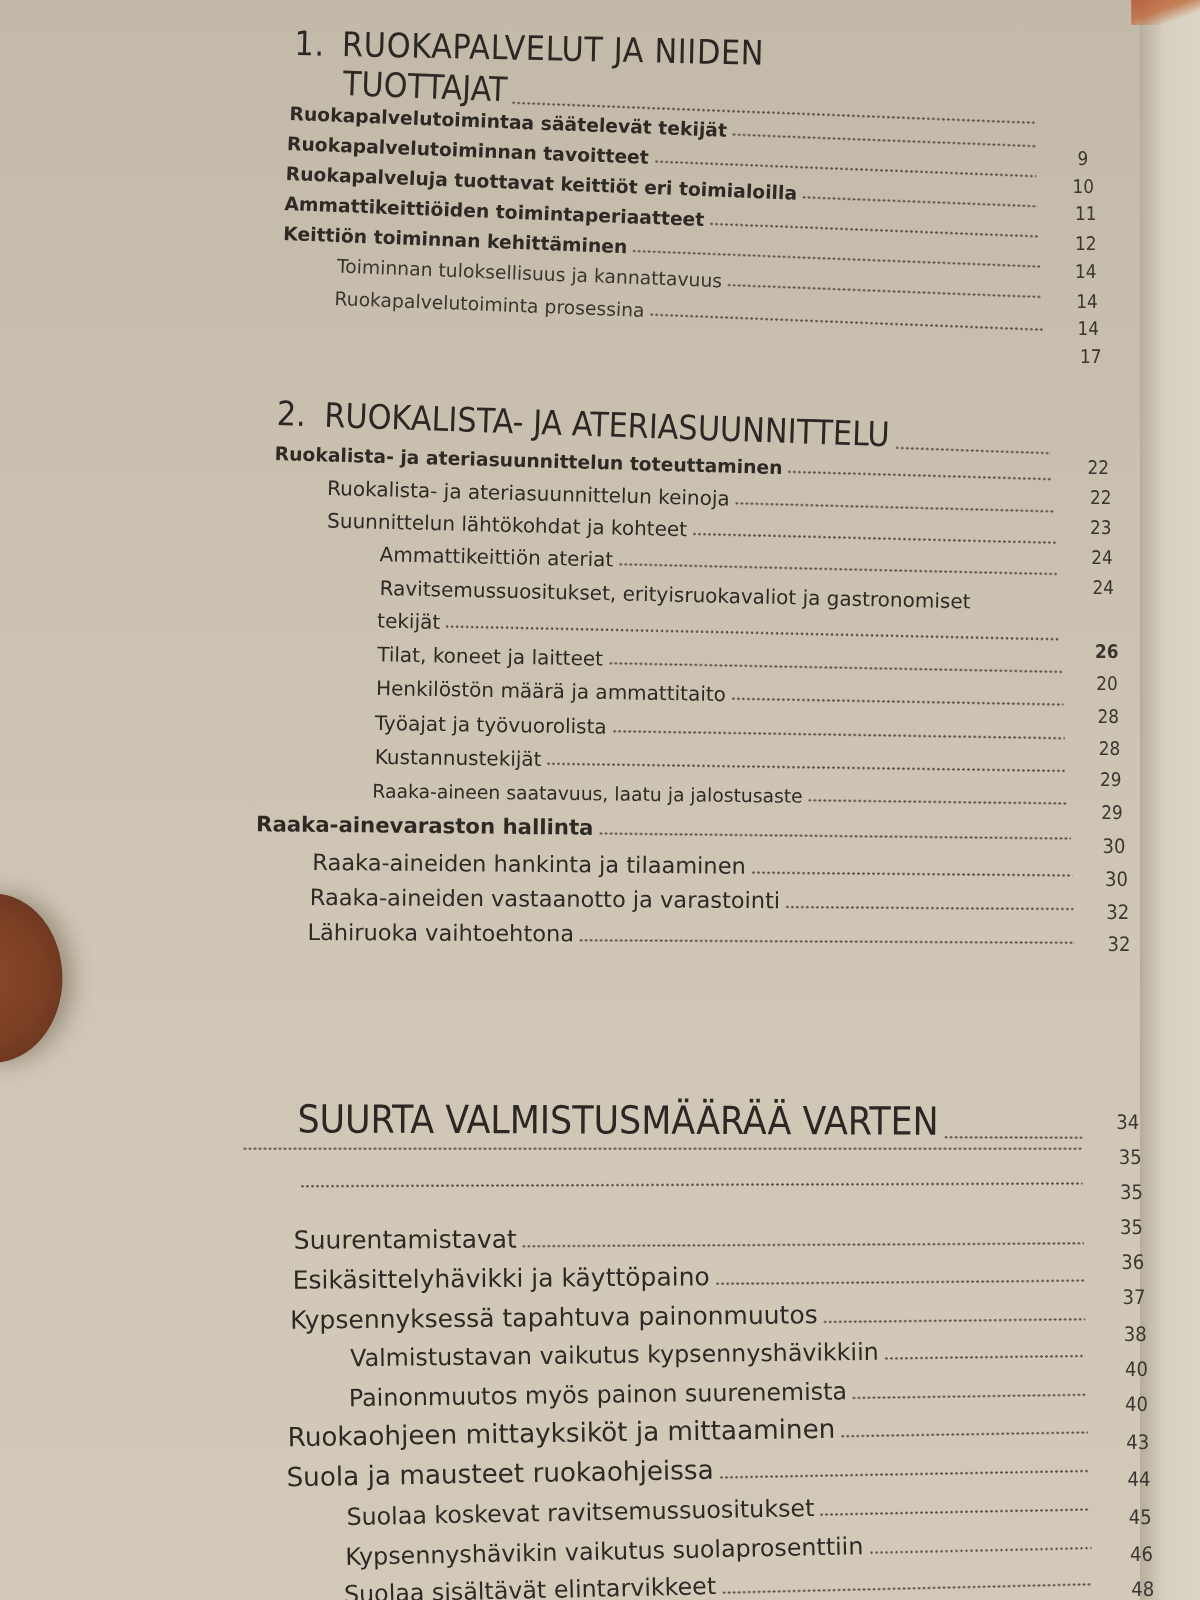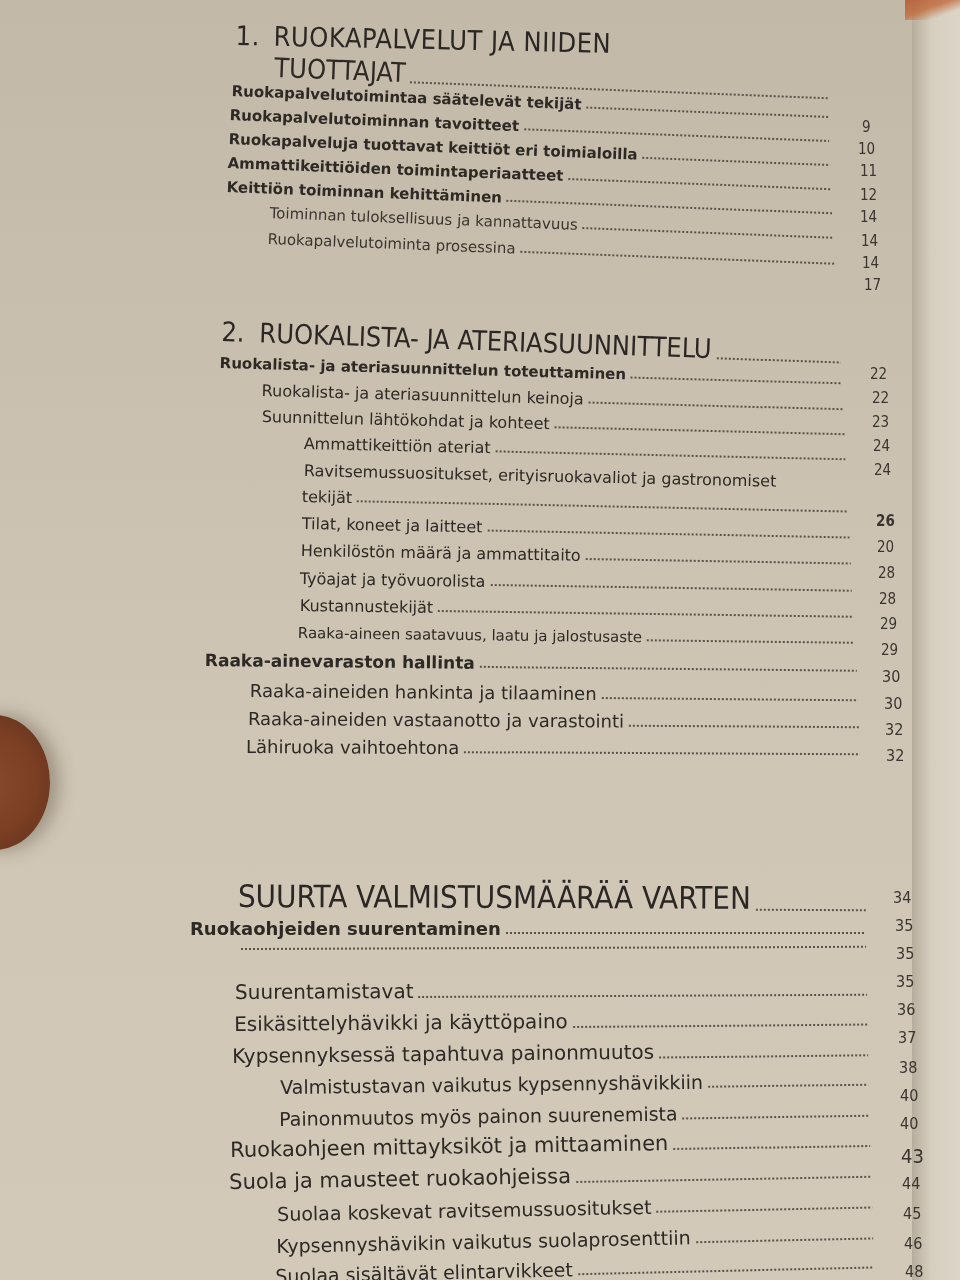--- a/index.html
+++ b/index.html
@@ -201,21 +201,20 @@
   </div>
   <div class="pg" style="left:886px;top:746px;font-size:16px;">32</div>
 
   <div class="entry" style="left:238px;top:878px;width:628px;font-size:31px;transform:rotate(0.2deg);transform-origin:left top;font-family:'DejaVu Sans Condensed','DejaVu Sans',sans-serif;color:#2b2724;">
     <span class="t">SUURTA VALMISTUSMÄÄRÄÄ VARTEN</span>
       <span class="dots"></span>
   </div>
   <div class="pg" style="left:893px;top:888px;font-size:16px;">34</div>
 
   <div class="entry b" style="left:190px;top:918px;width:676px;font-size:18px;">
-    <span class="t">Ruokaohjeiden suurentaminen</span>
       <span class="dots"></span>
   </div>
   <div class="pg" style="left:895px;top:916px;font-size:16px;">35</div>
 
   <div class="entry" style="left:236px;top:948px;width:630px;font-size:20px;transform:rotate(-0.2deg);transform-origin:left top;">
       <span class="dots"></span>
   </div>
   <div class="pg" style="left:896px;top:944px;font-size:16px;">35</div>
 
   <div class="entry" style="left:235px;top:980px;width:632px;font-size:20px;transform:rotate(-0.3deg);transform-origin:left top;">
@@ -251,21 +250,21 @@
   <div class="entry" style="left:230px;top:1138px;width:640px;font-size:21px;transform:rotate(-0.9deg);transform-origin:left top;">
     <span class="t">Ruokaohjeen mittayksiköt ja mittaaminen</span>
       <span class="dots"></span>
   </div>
   <div class="pg" style="left:900px;top:1114px;font-size:16px;">40</div>
 
   <div class="entry" style="left:229px;top:1170px;width:642px;font-size:21px;transform:rotate(-1deg);transform-origin:left top;">
     <span class="t">Suola ja mausteet ruokaohjeissa</span>
       <span class="dots"></span>
   </div>
-  <div class="pg" style="left:901px;top:1144px;font-size:20px;">43</div>
+  <div class="pg" style="left:901px;top:1144px;font-size:16px;">43</div>
 
   <div class="entry" style="left:277px;top:1203px;width:595px;font-size:19px;transform:rotate(-1.1deg);transform-origin:left top;">
     <span class="t">Suolaa koskevat ravitsemussuositukset</span>
       <span class="dots"></span>
   </div>
   <div class="pg" style="left:902px;top:1174px;font-size:16px;">44</div>
 
   <div class="entry" style="left:276px;top:1235px;width:597px;font-size:19px;transform:rotate(-1.2deg);transform-origin:left top;">
     <span class="t">Kypsennyshävikin vaikutus suolaprosenttiin</span>
       <span class="dots"></span>

